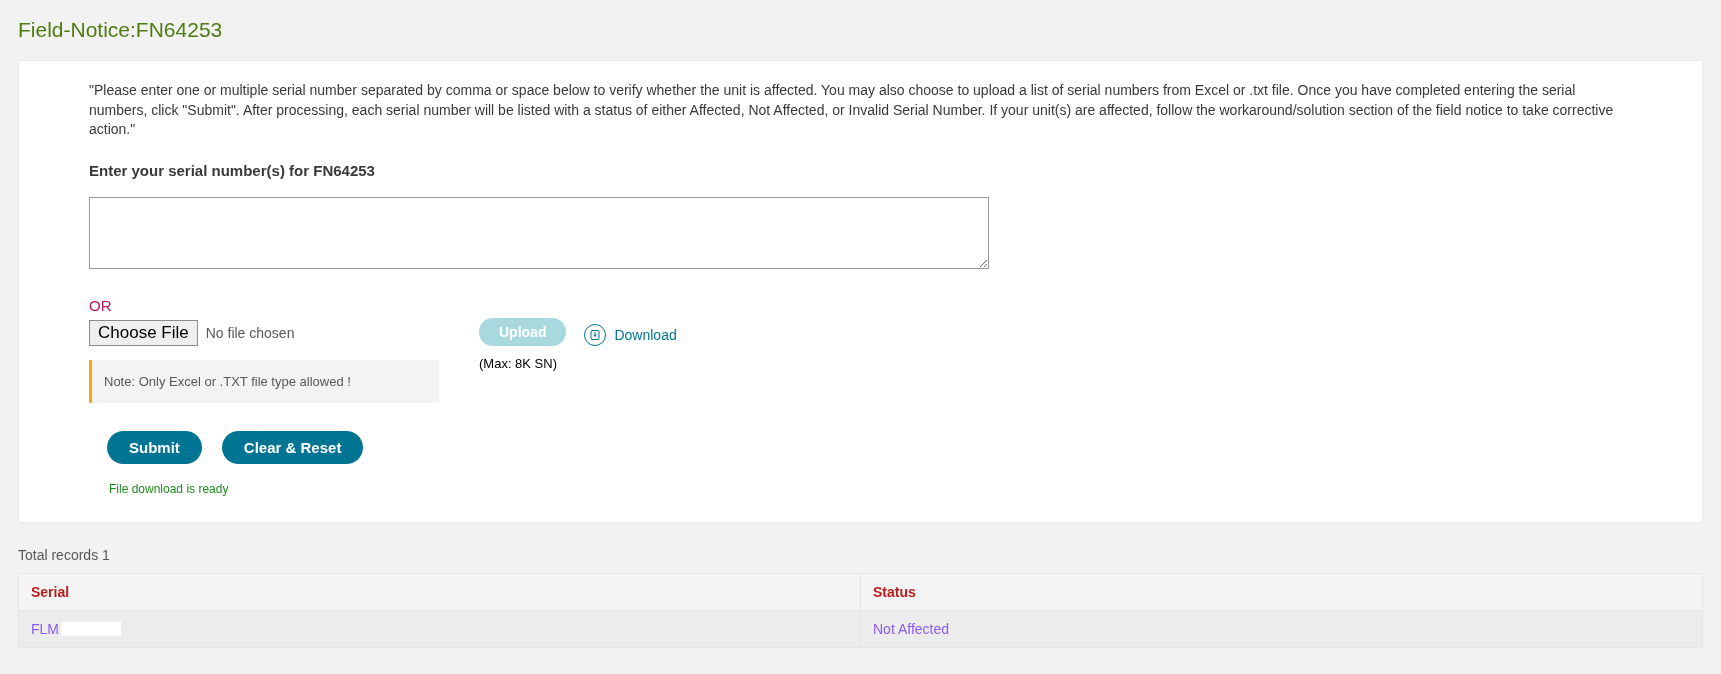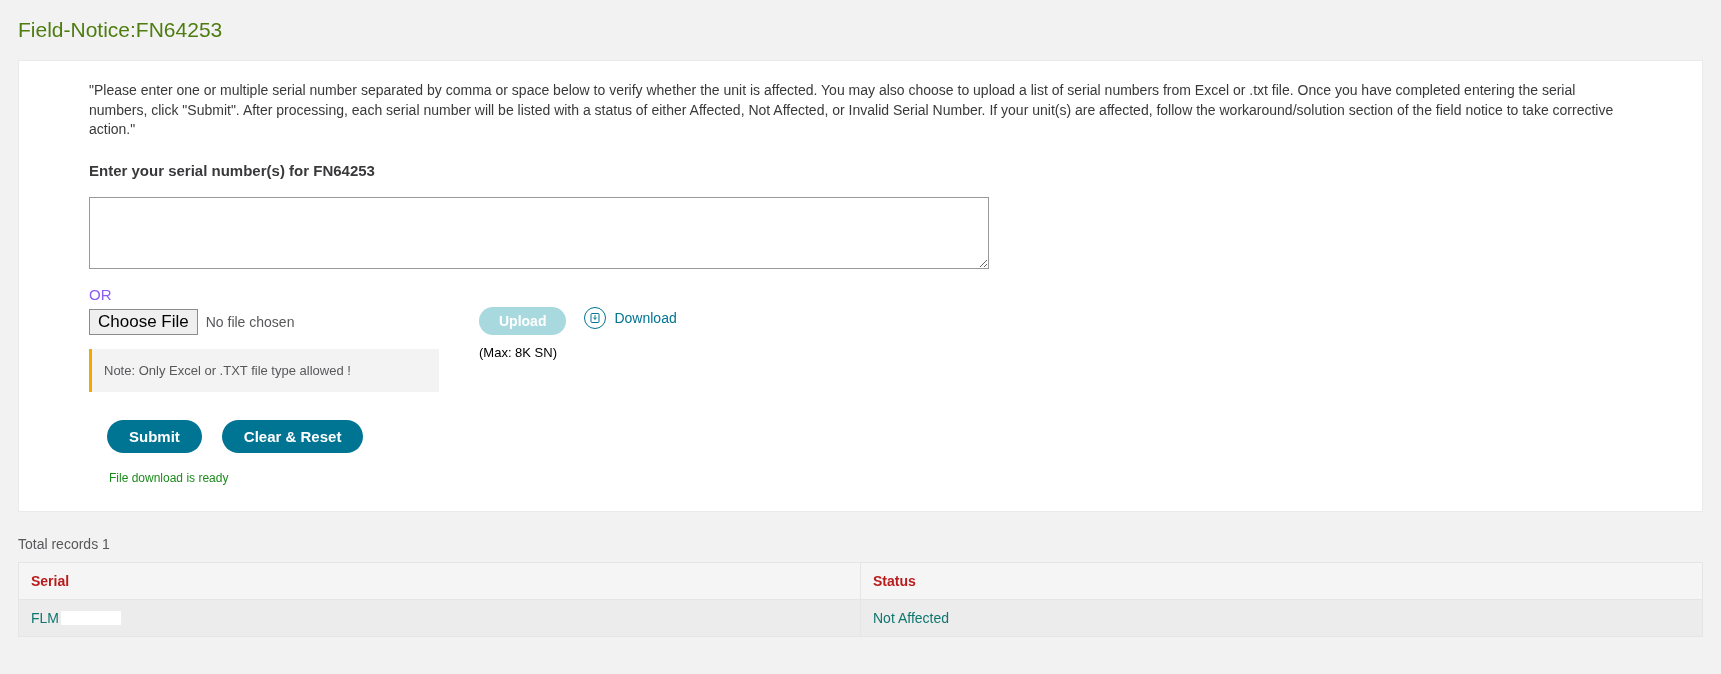--- a/index.html
+++ b/index.html
@@ -41,22 +41,22 @@
       max-width: 100%;
       height: 72px;
       border: 1px solid #999;
       resize: both;
       font-family: inherit;
       font-size: 13px;
       padding: 4px 6px;
       display: block;
     }
     .or-text {
-      margin-top: 17px;
-      color: #8b5cf6;
+      margin-top: 28px;
+      color: #be185d;
       font-size: 15px;
     }
     .row-file {
       display: flex;
       align-items: flex-start;
       gap: 40px;
     }
     .file-col { }
     .file-picker {
       display: flex;
@@ -83,21 +83,21 @@
       padding: 14px 12px;
       width: 350px;
       font-size: 13px;
       color: #58585b;
     }
     .upload-col {
       padding-top: 4px;
     }
     .upload-row {
       display: flex;
-      align-items: flex-start;
+      align-items: flex-end;
       gap: 18px;
     }
     .upload-btn {
       background: #a7d9de;
       color: #fff;
       border: none;
       border-radius: 16px;
       padding: 6px 20px;
       font-size: 14px;
       font-weight: bold;
@@ -165,21 +165,21 @@
       text-align: left;
       background: #f5f5f5;
       color: #b91c1c;
       font-weight: bold;
       padding: 10px 12px;
       border: 1px solid #e5e5e5;
     }
     table.results td {
       padding: 10px 12px;
       border: 1px solid #e5e5e5;
-      color: #0f766e;
+      color: #8b5cf6;
       background: #ececec;
     }
     .serial-cell { display:inline-flex; align-items:center; gap:2px; }
     .redact {
       display:inline-block;
       width:60px;
       height:14px;
       background:#fff;
       vertical-align:middle;
     }

